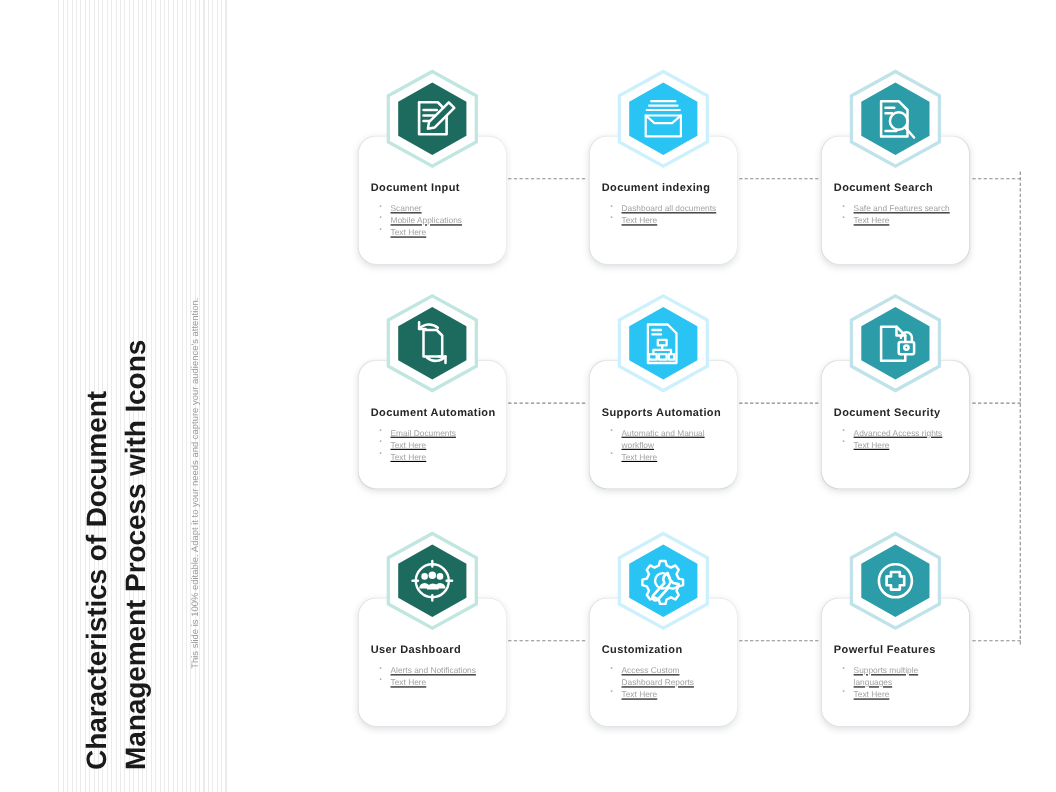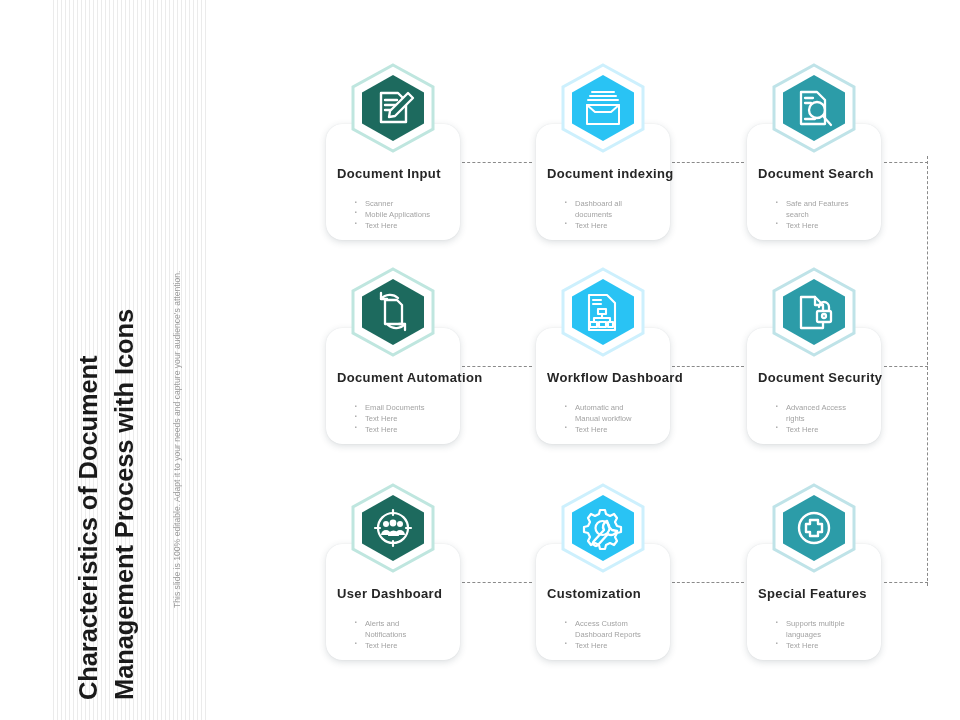--- a/index.html
+++ b/index.html
@@ -81,29 +81,29 @@
     background:#ffffff;
     border-radius:16px;
     box-shadow:0 2px 7px rgba(40,60,70,.17), 0 0 1px rgba(40,60,70,.12);
     z-index:2;
   }
   .card-body{
     position:absolute;
     left:11px;top:42px;right:8px;
   }
   .card-title{
-    font-size:13px;
+    font-size:10px;
     font-weight:bold;
     color:#262626;
     letter-spacing:.35px;
     margin:0 0 2px 0;
     white-space:nowrap;
   }
   .bullets{
-    list-style:none;margin:18px;padding:0;
+    list-style:none;margin:8px;padding:0;text-decoration:underline;
   }
   .bullets li{
     font-size:7.6px;
     color:#a3a3a3;
     line-height:1.42;
     padding-left:10px;
     position:relative;
   }
   .bullets li:before{
     content:"\25AA";
@@ -247,21 +247,21 @@
           <path d="M33 27 v6 h6"></path>
           <path d="M57 64 v-6 h-6"></path>
         </g>
       </svg>
     </div>
   </div>
 
   <div class="cell" style="left:536px;top:266px;">
     <div class="card">
       <div class="card-body">
-        <p class="card-title">Workflow Dashboard</p>
+        <p class="card-title">Supports Automation</p>
         <ul class="bullets">
           <li>Automatic and Manual workflow</li>
           <li>Text Here</li>
         </ul>
       </div>
     </div>
     <div class="hexwrap">
       <svg width="90" height="92" viewBox="0 0 90 92">
         <polygon points="45,3 85,25 85,67 45,89 5,67 5,25" fill="#ffffff" stroke="#cdf0fd" stroke-width="3"></polygon>
         <polygon points="45,13 76,30.5 76,61.5 45,79 14,61.5 14,30.5" fill="#29c3f4"></polygon>
@@ -354,21 +354,21 @@
         <g fill="none" stroke="#ffffff" stroke-width="2.4" stroke-linejoin="round" stroke-linecap="round">
           <path d="M49 39 a6 6 0 0 0 -3 9 l-10 11 a2.6 2.6 0 0 0 4 4 l10 -11 a6 6 0 0 0 9 -3 l-5 -1 l-3 -3 z"></path>
         </g>
       </svg>
     </div>
   </div>
 
   <div class="cell" style="left:747px;top:482px;">
     <div class="card">
       <div class="card-body">
-        <p class="card-title">Special Features</p>
+        <p class="card-title">Powerful Features</p>
         <ul class="bullets">
           <li>Supports multiple languages</li>
           <li>Text Here</li>
         </ul>
       </div>
     </div>
     <div class="hexwrap">
       <svg width="90" height="92" viewBox="0 0 90 92">
         <polygon points="45,3 85,25 85,67 45,89 5,67 5,25" fill="#ffffff" stroke="#bfe3e8" stroke-width="3"></polygon>
         <polygon points="45,13 76,30.5 76,61.5 45,79 14,61.5 14,30.5" fill="#2c9ca8"></polygon>

